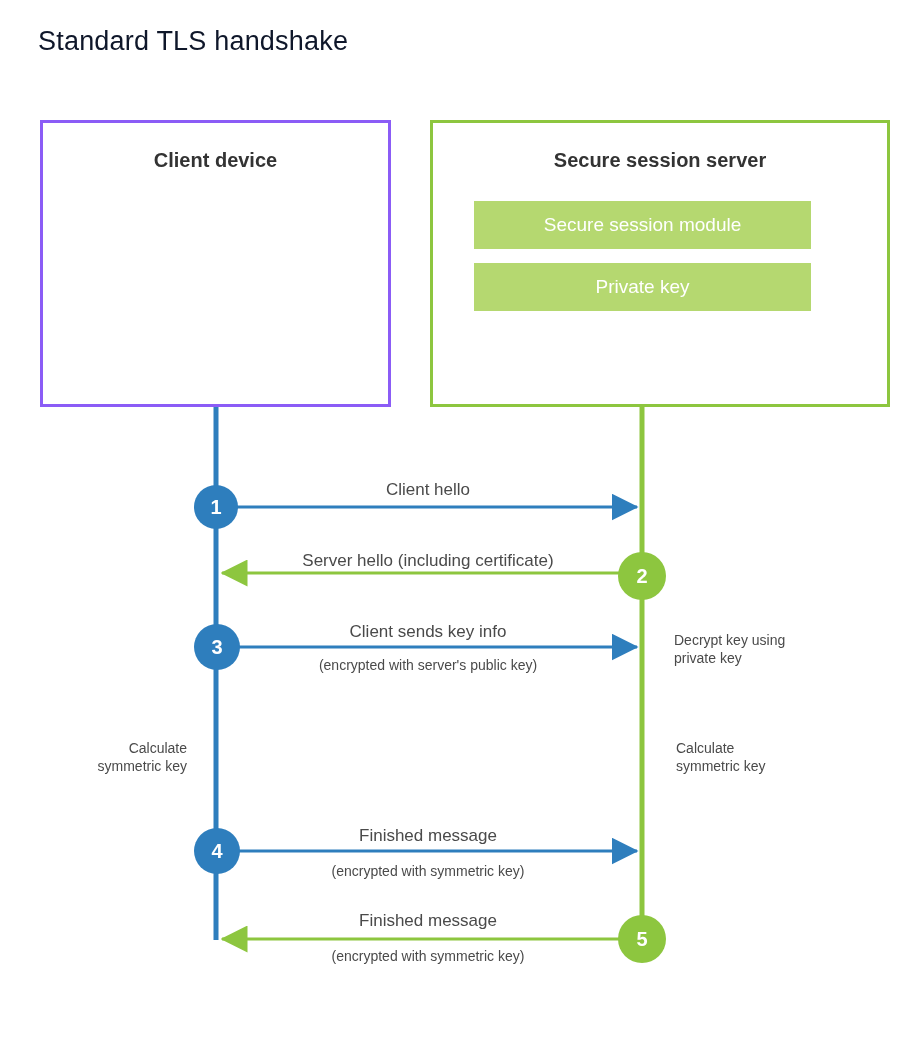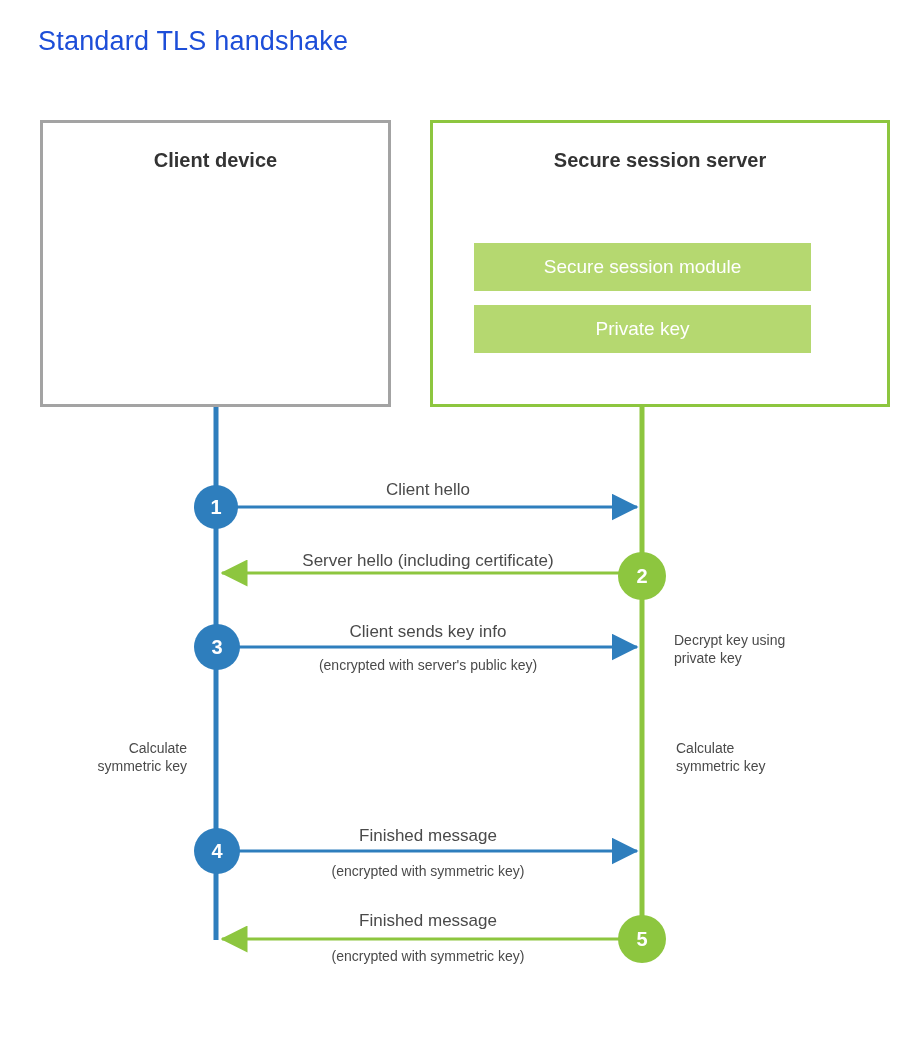--- a/index.html
+++ b/index.html
@@ -22,37 +22,37 @@
     left: 0;
     width: 900px;
     height: 1058px;
   }
   .page-title {
     position: absolute;
     left: 38px;
     top: 26px;
     font-size: 27px;
     font-weight: 400;
-    color: #1d4ed8;
+    color: #0f172a;
     letter-spacing: 0.2px;
     white-space: nowrap;
   }
 
   
   .party-box {
     position: absolute;
     box-sizing: border-box;
     background: #ffffff;
   }
   #client-box {
     left: 40px;
     top: 120px;
     width: 351px;
     height: 287px;
-    border: 3px solid #a3a3a3;
+    border: 3px solid #8b5cf6;
   }
   #server-box {
     left: 430px;
     top: 120px;
     width: 460px;
     height: 287px;
     border: 3px solid #8dc63f;
   }
   .party-title {
     position: absolute;
@@ -77,21 +77,20 @@
     display: flex;
     align-items: center;
     justify-content: center;
     text-align: center;
   }
   #server-modules {
     position: absolute;
     left: 41px;
     top: 78px;
     width: 337px;
-    margin-top: 42px;
   }
   .server-module {
     height: 48px;
     background: #b5d870;
     color: #ffffff;
     font-size: 19px;
     display: flex;
     align-items: center;
     justify-content: center;
     margin-bottom: 14px;

